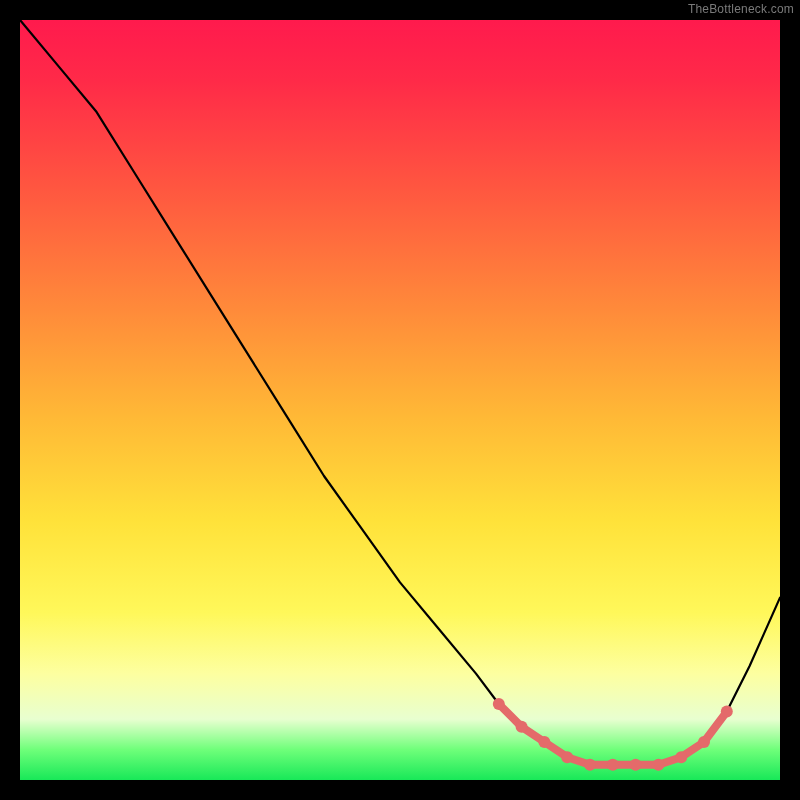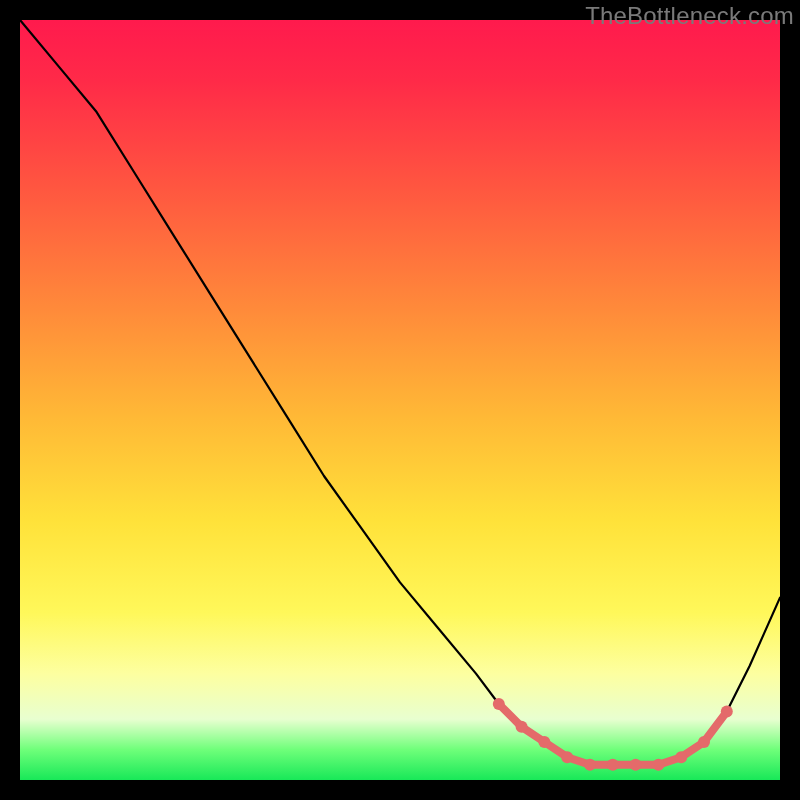--- a/index.html
+++ b/index.html
@@ -40,21 +40,21 @@
       #e8ffd0 92%,
       #6fff7a 96%,
       #18e858 100%
     );
   }
   .watermark {
     position: absolute;
     top: 2px;
     right: 6px;
     color: #7a7a7a;
-    font-size: 24px;
+    font-size: 12px;
     font-weight: 500;
     letter-spacing: 0.2px;
     user-select: none;
   }
   svg.curve {
     position: absolute;
     inset: 0;
     width: 100%;
     height: 100%;
     overflow: visible;

